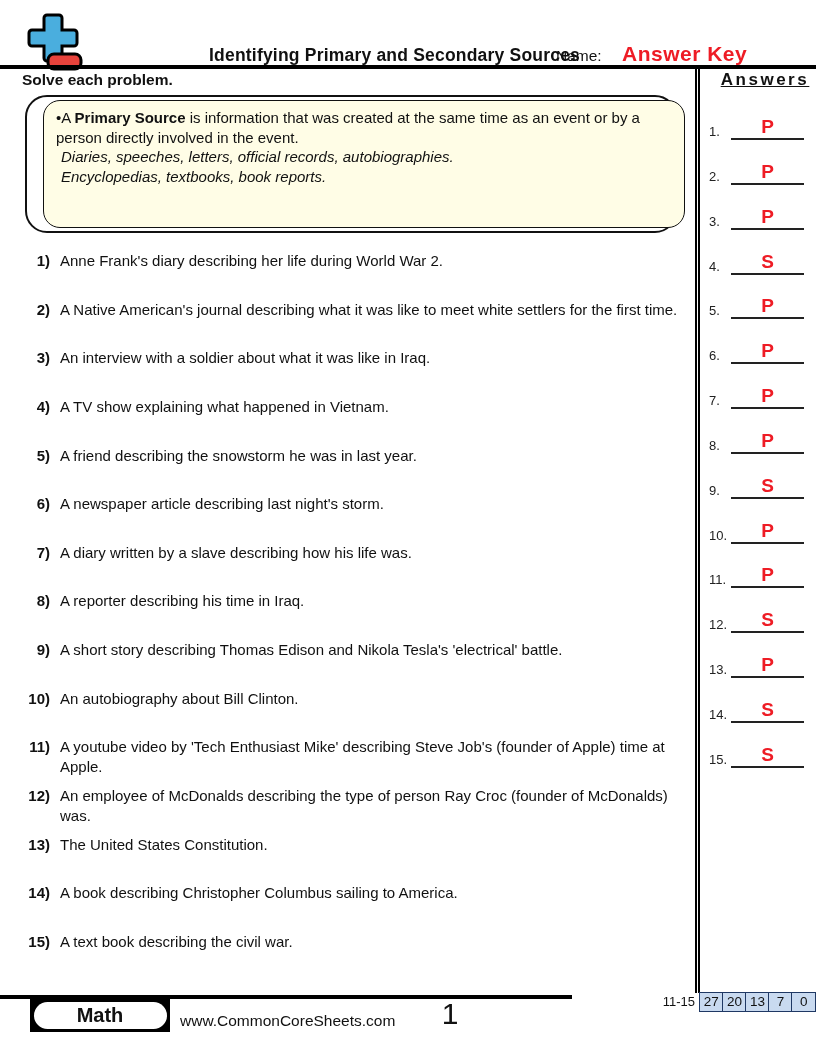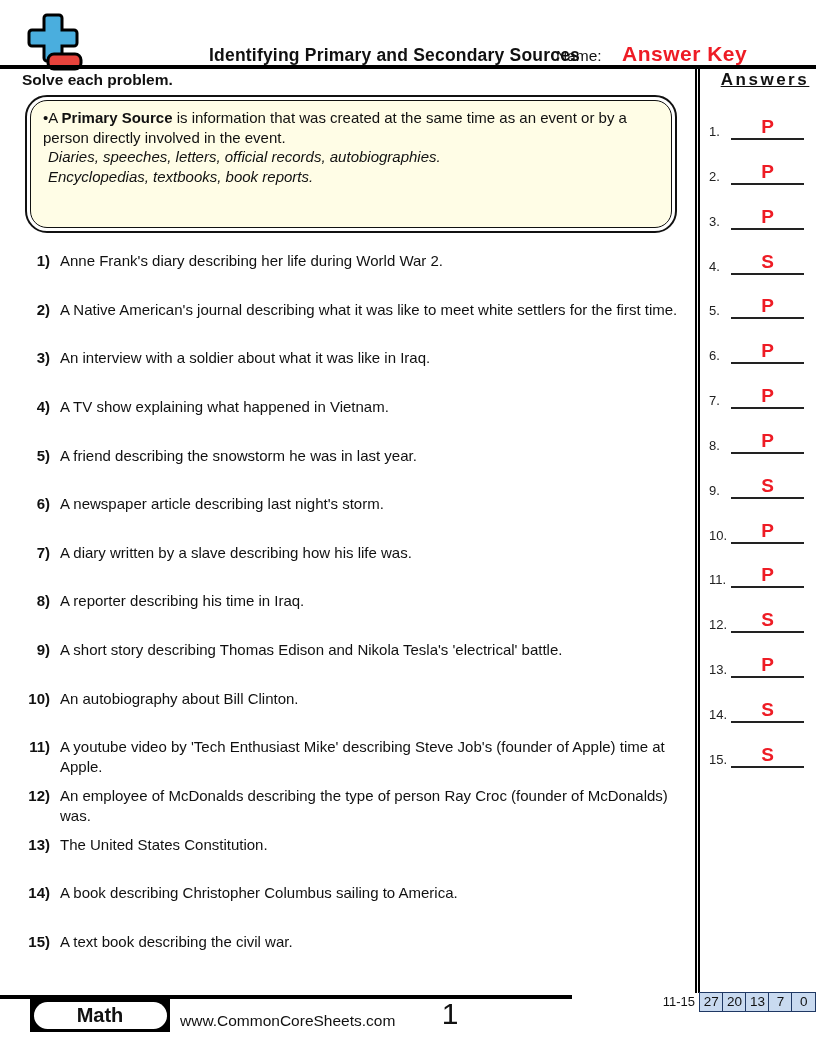--- a/index.html
+++ b/index.html
@@ -14,21 +14,21 @@
     font-size:17.5px; font-weight:bold; letter-spacing:.2px; }
   .name-label { position:absolute; left:556px; top:47px; font-size:15.5px; }
   .name-value { position:absolute; left:622px; top:42px; font-size:21px; font-weight:bold; color:#ee1c25; letter-spacing:.5px; }
   .header-rule { position:absolute; left:0; top:65px; width:816px; height:4px; background:#000; }
   .solve-label { position:absolute; left:22px; top:71px; font-size:15.5px; font-weight:bold; }
 
   
   .info-box { position:absolute; left:25px; top:95px; width:652px; height:138px;
     border:2.5px solid #111; border-radius:22px; padding:3px; background:#fff; }
   .info-box-inner { width:100%; height:100%; border:1.5px solid #111; border-radius:17px;
-    background:#fffde6; padding:7px 14px 4px 12px; font-size:15px; line-height:19.5px; }
+    background:#fffde6; padding:7px 14px 4px 12px; font-size:15px; line-height:19.5px;margin-left:13px; }
   .info-term { font-weight:bold; }
   .info-examples { font-style:italic; padding-left:5px; }
 
   
   .questions { position:absolute; left:14px; top:251px; width:676px; }
   .q-row { height:48.65px; display:flex; align-items:flex-start; }
   .q-num { width:36px; text-align:right; font-weight:bold; font-size:15px; line-height:19.5px; flex:0 0 36px; }
   .q-text { margin-left:10px; font-size:15px; line-height:19.5px; flex:1; }
 
   

